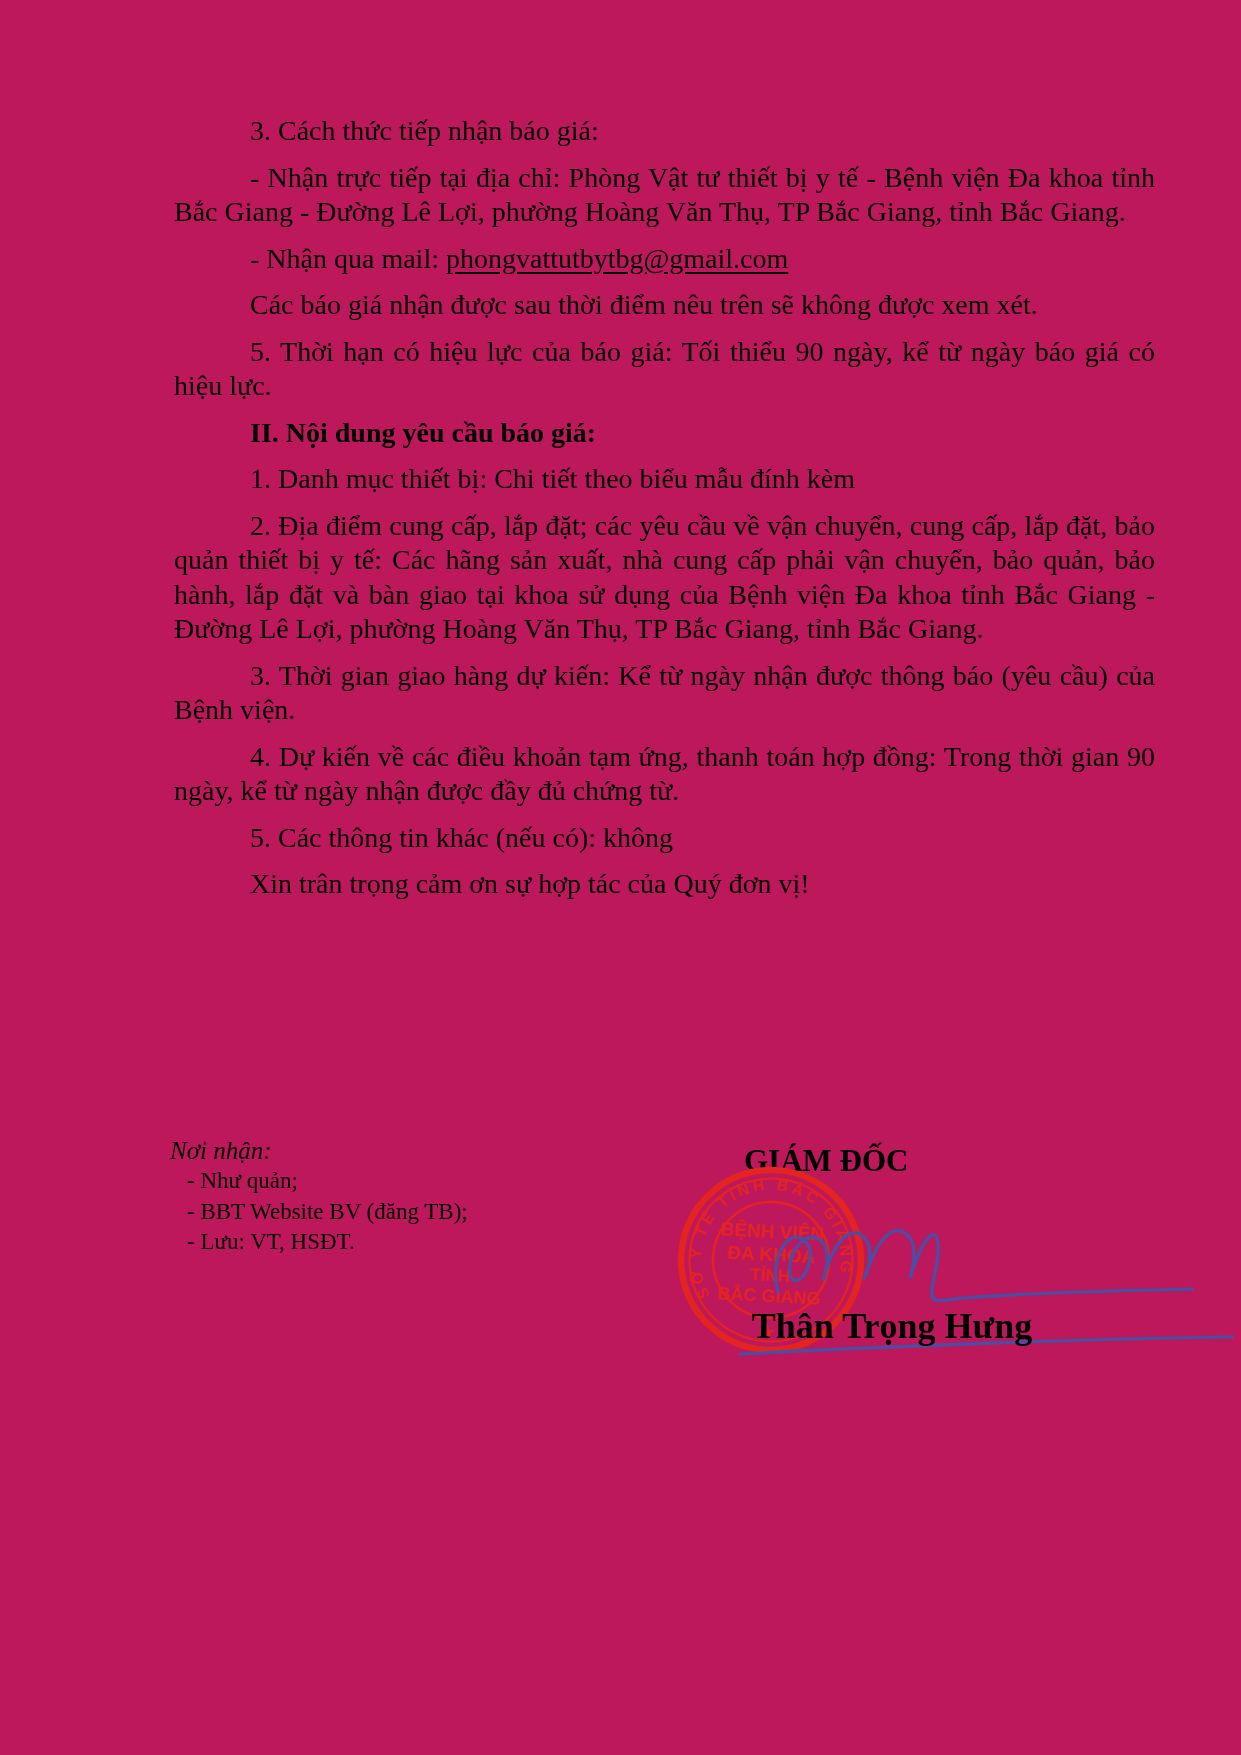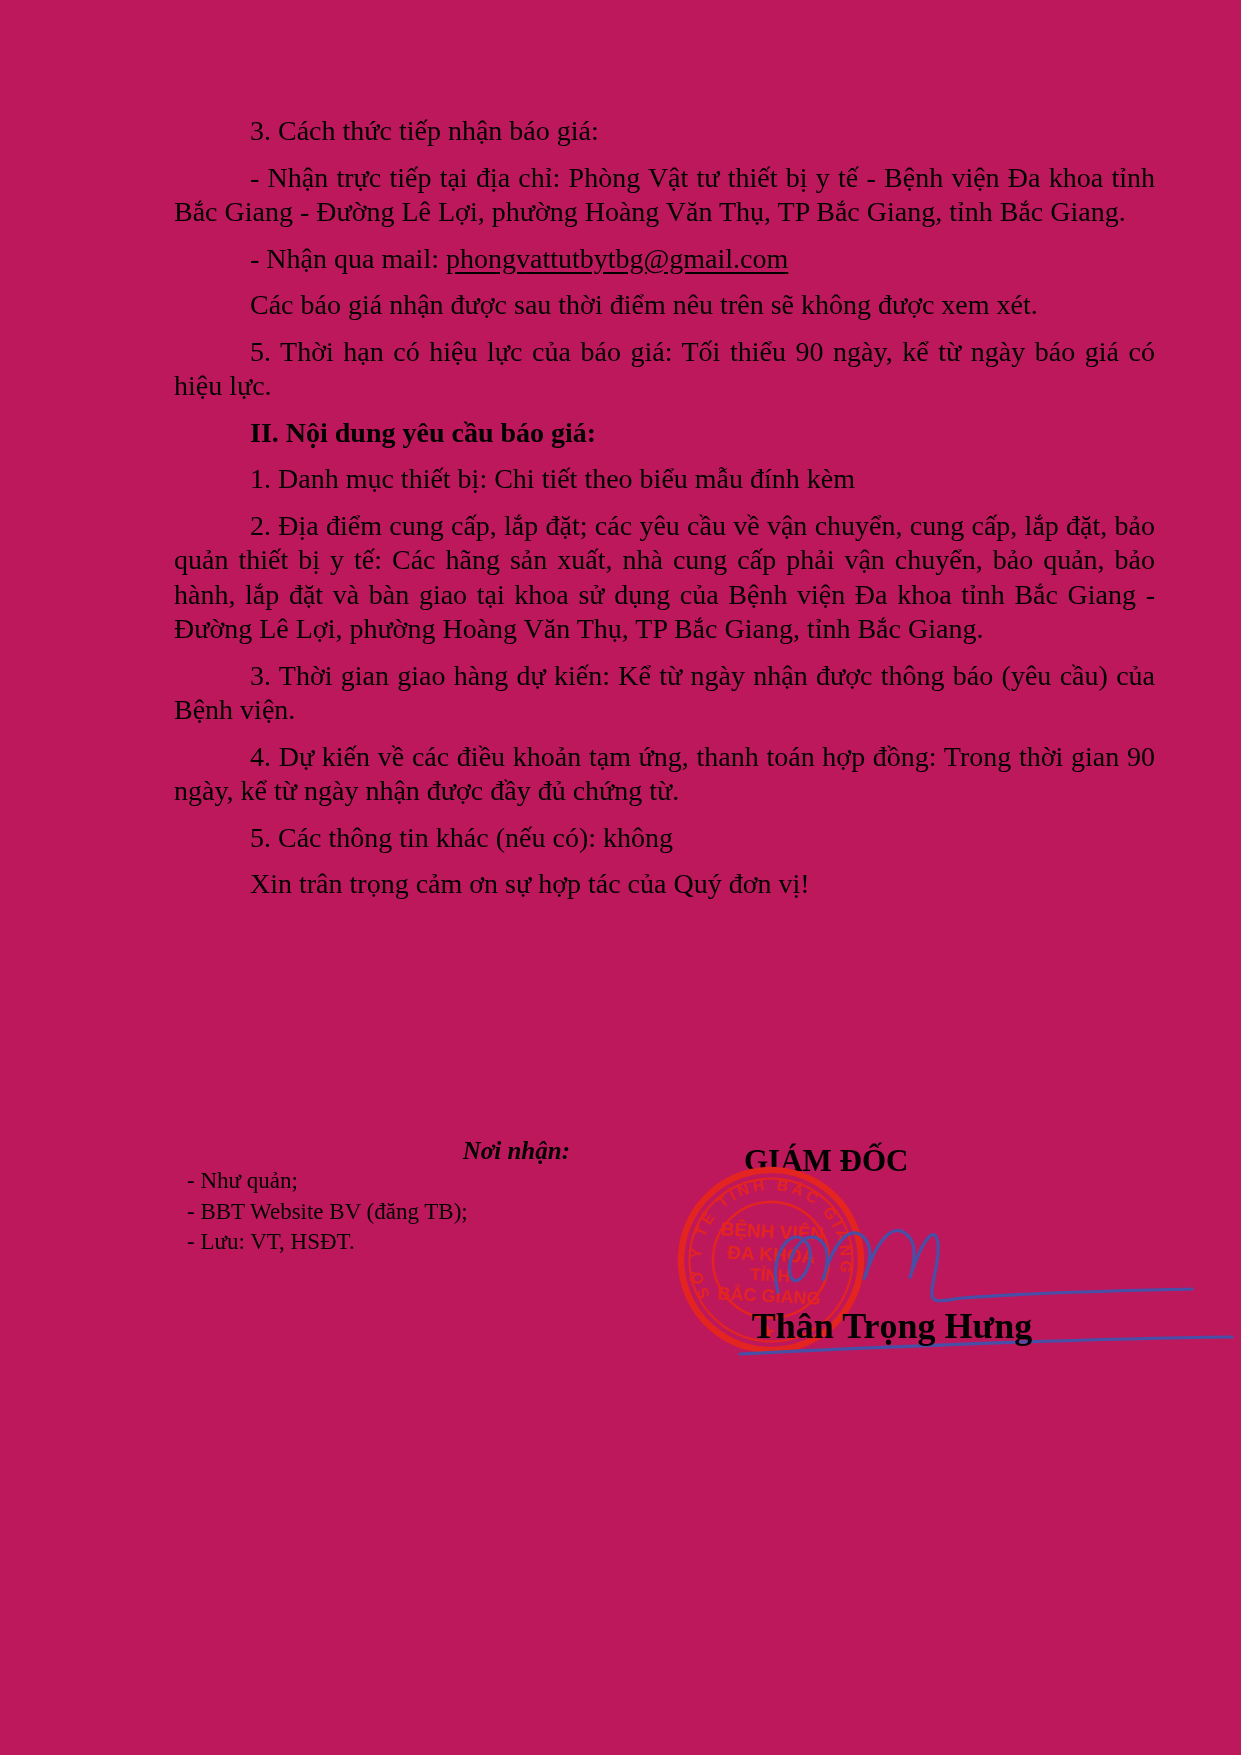--- a/index.html
+++ b/index.html
@@ -39,25 +39,24 @@
     letter-spacing:-0.4px;
   }
   .recipients{
     position:absolute;
     left:170px;
     top:1136px;
     width:400px;
   }
   .recipients .title{
     font-size:25px;
-    font-weight:bold;
+    font-weight:normal;
     font-style:italic;
     line-height:30px;
     margin:0;
-    text-align:right;
   }
   .recipients .item{
     font-size:23px;
     line-height:30.5px;
     padding-left:17px;
     margin:0;
   }
   .sign-title{
     position:absolute;
     left:744px;

